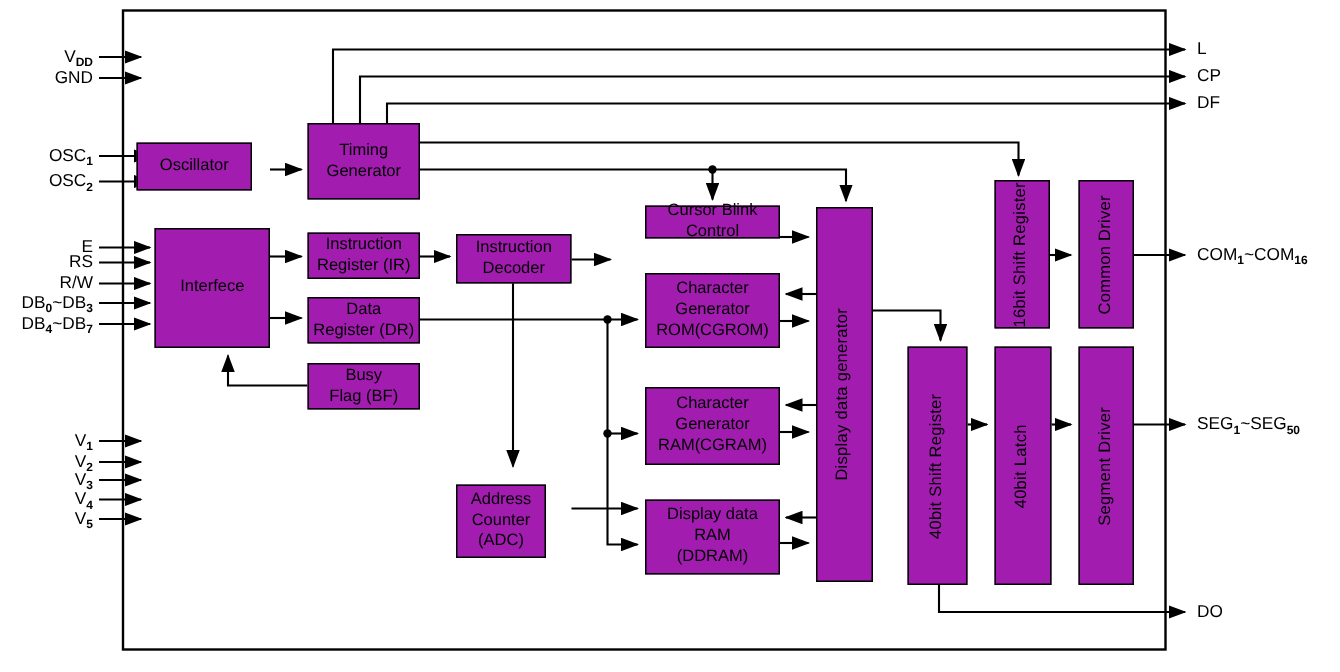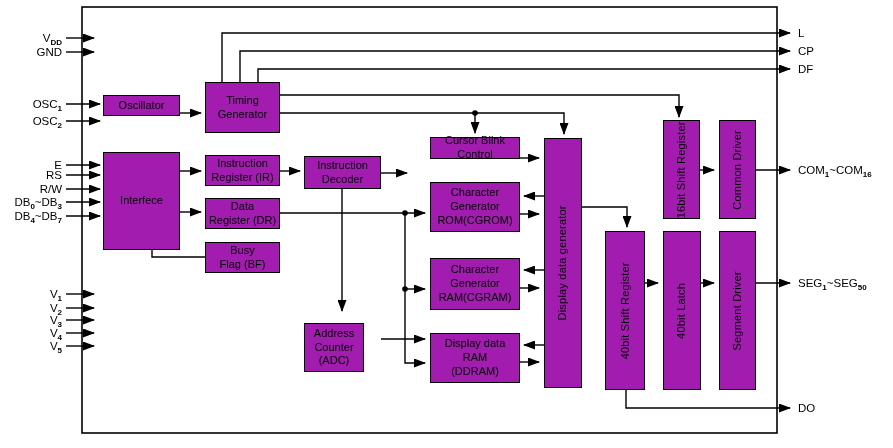--- a/index.html
+++ b/index.html
@@ -101,24 +101,24 @@
       <path d="M626 390 V408 H790" marker-end="url(#arw)"></path>
     </g>
 
     <g fill="#000">
       <circle cx="475" cy="113" r="2.8"></circle>
       <circle cx="405" cy="213" r="2.8"></circle>
       <circle cx="405" cy="289" r="2.8"></circle>
     </g>
   </svg>
 
-  <div class="block" style="left:103px;top:95px;width:77px;height:21px">Oscillator</div>
+  <div class="block" style="left:91px;top:95px;width:77px;height:32px">Oscillator</div>
   <div class="block" style="left:205px;top:82px;width:75px;height:51px">Timing
 Generator</div>
-  <div class="block" style="left:103px;top:152px;width:77px;height:98px">Interfece</div>
+  <div class="block" style="left:103px;top:152px;width:77px;height:80px">Interfece</div>
   <div class="block" style="left:205px;top:155px;width:75px;height:31px">Instruction
 Register (IR)</div>
   <div class="block" style="left:205px;top:198px;width:75px;height:31px">Data
 Register (DR)</div>
   <div class="block" style="left:205px;top:242px;width:75px;height:31px">Busy
 Flag (BF)</div>
   <div class="block" style="left:304px;top:156px;width:77px;height:33px">Instruction
 Decoder</div>
   <div class="block" style="left:304px;top:323px;width:60px;height:49px">Address
 Counter

